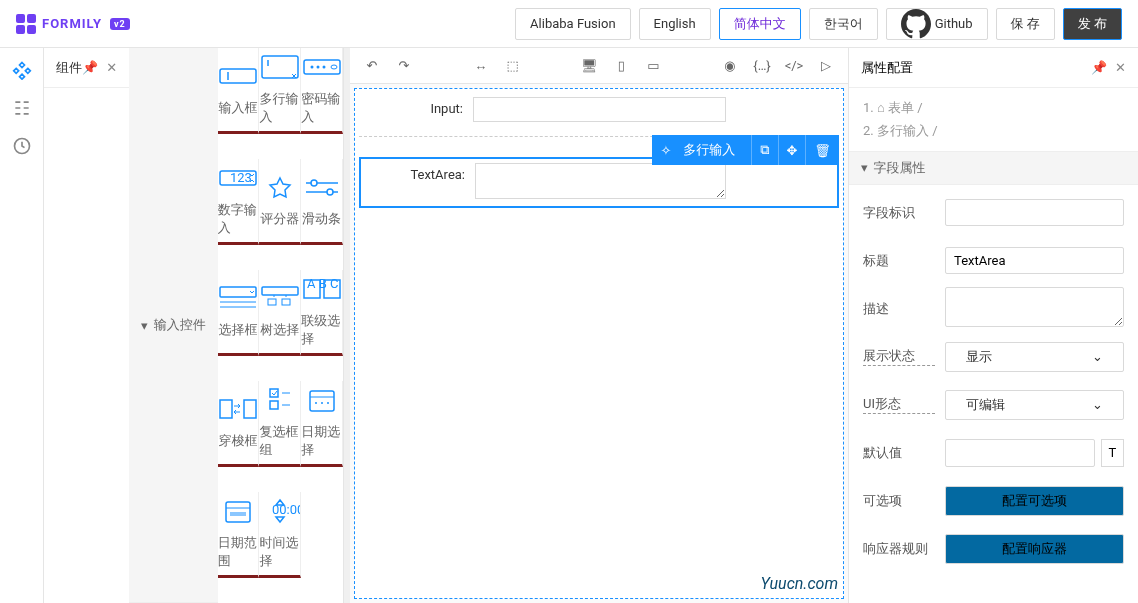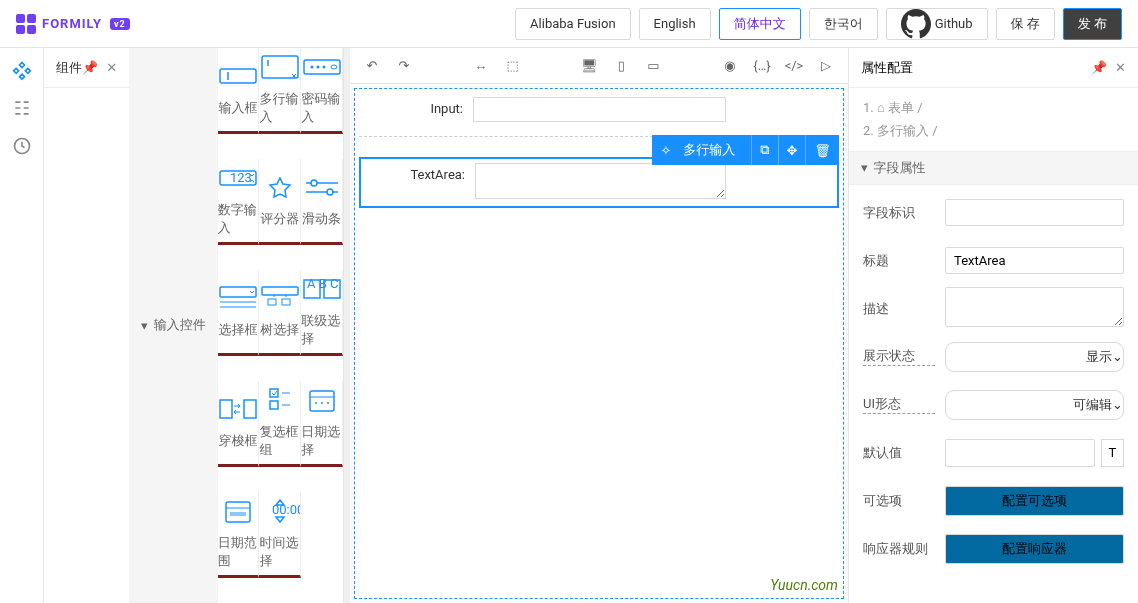--- a/index.html
+++ b/index.html
@@ -46,25 +46,25 @@
 .props-head-icons{margin-left:auto;display:flex;gap:8px;color:#888}
 .crumbs{padding:8px 14px;color:#999;font-size:12px;line-height:1.8}
 .crumbs a{color:#999;text-decoration:none}
 .section-head{background:#f5f5f5;padding:7px 12px;color:#666;display:flex;align-items:center;gap:6px;border-top:1px solid #eee;border-bottom:1px solid #eee}
 .prop-body{flex:1;overflow-y:auto;padding:4px 14px}
 .prop-row{display:flex;align-items:center;min-height:48px;gap:10px}
 .prop-label{width:72px;color:#555;font-size:13px}
 .prop-label.dotted{border-bottom:1px dashed #999}
 .prop-ctrl{flex:1}
 .pinput{width:100%;border:1px solid #d9d9d9;padding:5px 8px;border-radius:2px;font-size:13px}
-.pselect{width:100%;border:1px solid #d9d9d9;padding:5px 0;border-radius:9px;display:flex;justify-content:flex-end;align-items:center;color:#333;cursor:pointer}
+.pselect{width:100%;border:1px solid #d9d9d9;padding:5px 20px;border-radius:2px;display:flex;justify-content:space-between;align-items:center;color:#333;cursor:pointer}
 .pbtn{width:100%;border:1px solid #d9d9d9;padding:5px 8px;border-radius:2px;background:#0369a1;cursor:pointer;text-align:center}
 .ptarea{width:100%;border:1px solid #d9d9d9;padding:5px;border-radius:2px;height:40px;resize:both}
 .ticon{width:28px;height:28px;border:1px solid #d9d9d9;display:flex;align-items:center;justify-content:center;margin-left:6px;cursor:pointer}
-.watermark{position:absolute;right:10px;bottom:10px;color:#4d7c0f;font-size:14px;font-style:italic}
+.watermark{position:absolute;right:10px;bottom:10px;color:#0c4a6e;font-size:16px;font-style:italic}
 svg{width:100%;height:100%}
 </style>
 </head>
 <body>
 
 <div class="header">
   <div class="logo">
     <div class="logo-icon">
         <span></span>
         <span></span>

